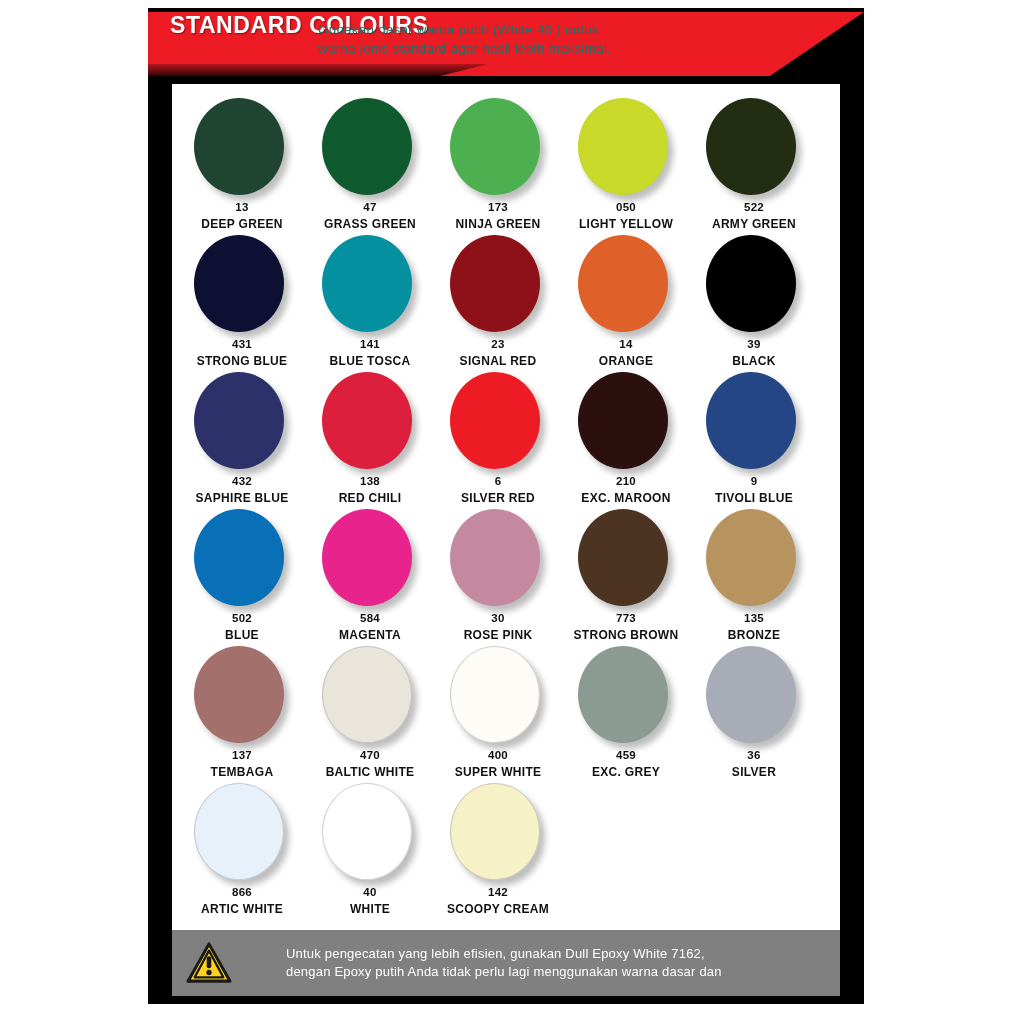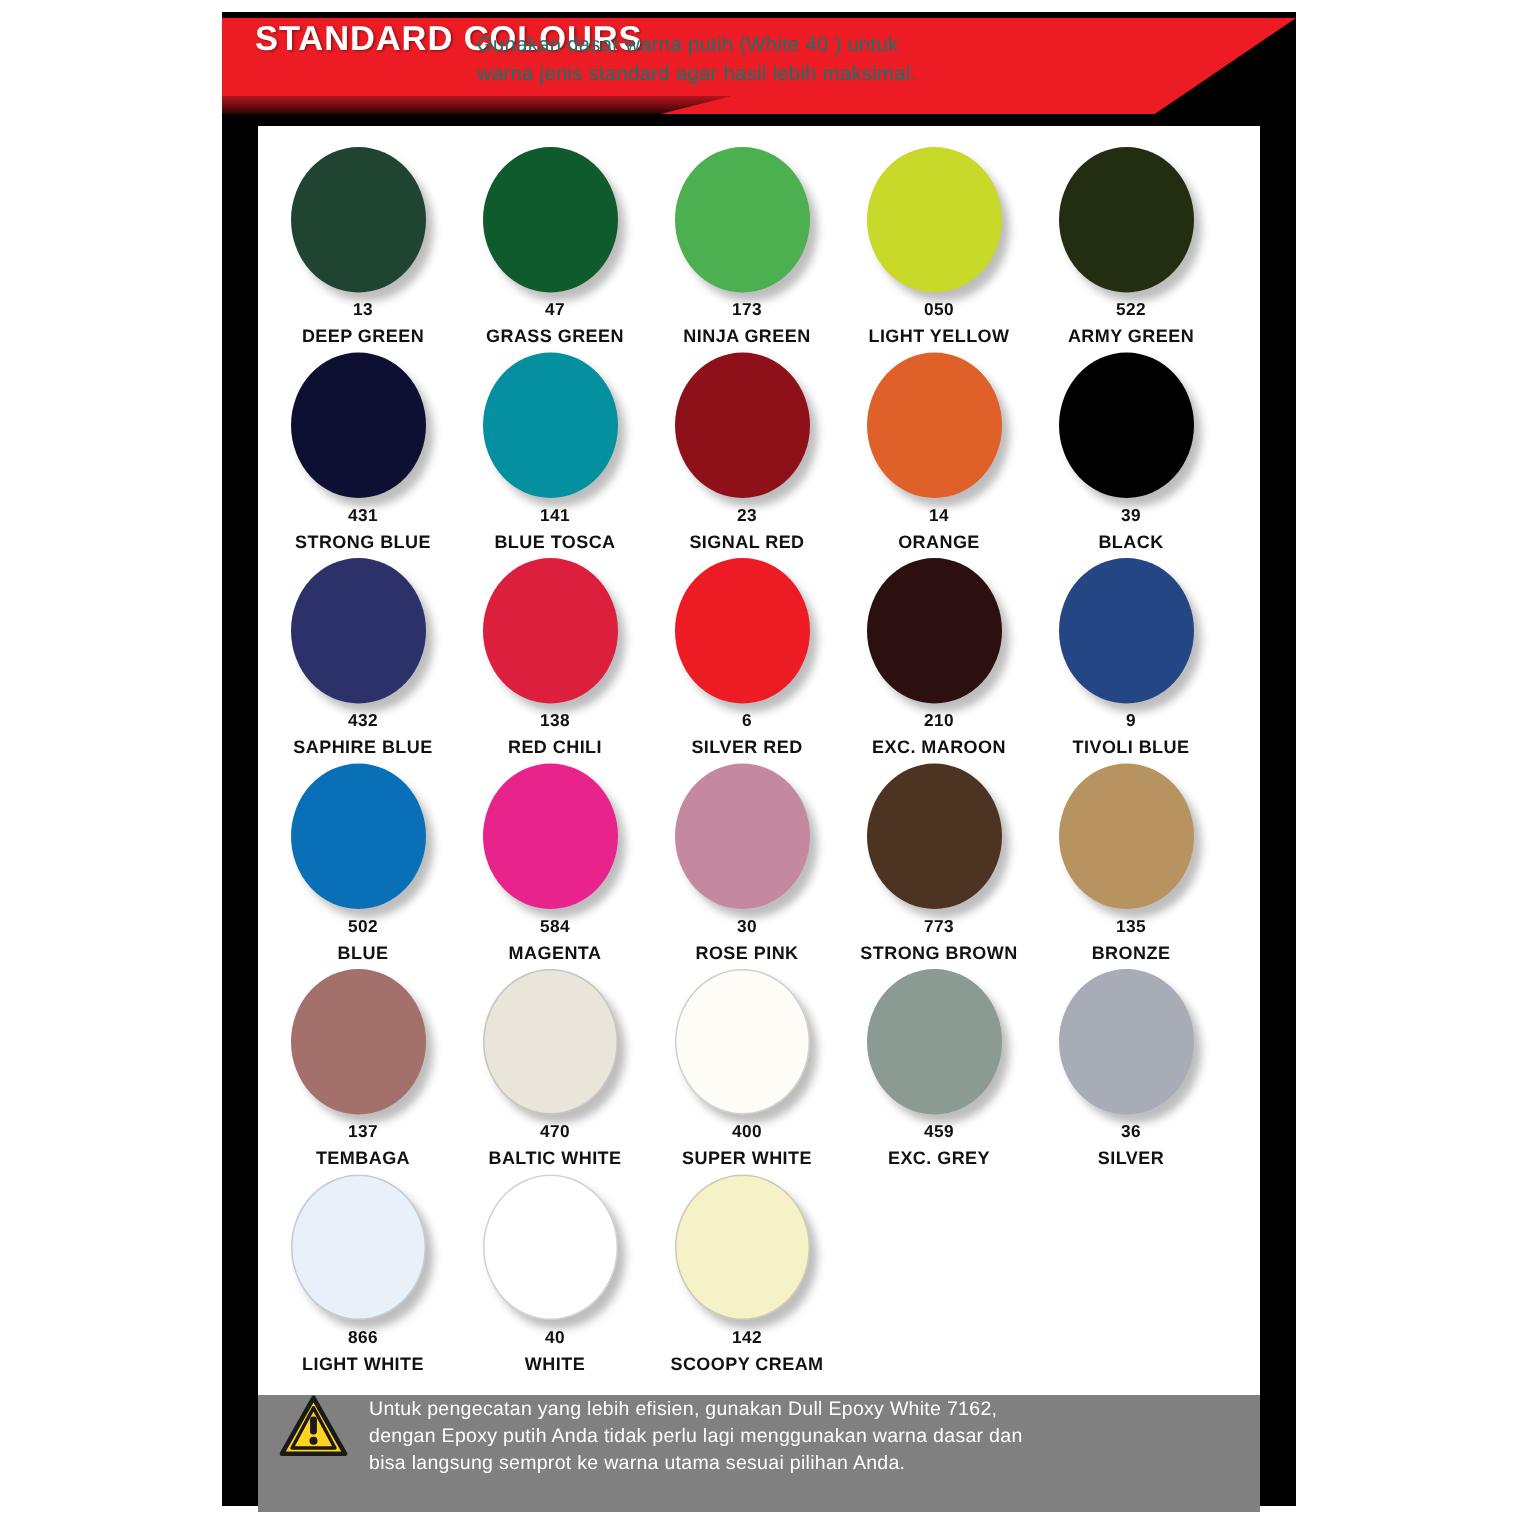--- a/index.html
+++ b/index.html
@@ -159,24 +159,25 @@
     letter-spacing: 0.3px;
     white-space: nowrap;
   }
 
   
   .notice {
     position: absolute;
     left: 172px;
     top: 930px;
     width: 668px;
-    height: 78px;
+    height: 66px;
     background: #808080;
     display: flex;
-    align-items: flex-start;
+    align-items: center;
+    gap: 40px;
   }
   .warn-icon {
     flex: 0 0 auto;
     margin-left: 14px;
     margin-right: 14px;
     width: 46px;
     height: 42px;
   }
   .notice-text {
     color: #ffffff;
@@ -406,21 +407,21 @@
           </div>
           <div class="code">36</div>
           <div class="name">SILVER</div>
         </div>
         <div class="cell">
           <div class="dot-wrap">
             <div class="dot-shadow"></div>
             <div class="dot hairline" style="background: rgb(232, 240, 250);"></div>
           </div>
           <div class="code">866</div>
-          <div class="name">LIGHT WHITE</div>
+          <div class="name">ARTIC WHITE</div>
         </div>
         <div class="cell">
           <div class="dot-wrap">
             <div class="dot-shadow"></div>
             <div class="dot hairline" style="background: rgb(255, 255, 255);"></div>
           </div>
           <div class="code">40</div>
           <div class="name">WHITE</div>
         </div>
         <div class="cell">
@@ -437,17 +438,16 @@
   <div class="notice">
     <svg class="warn-icon" viewBox="0 0 48 44">
       <path d="M24 2 L46 41 L2 41 Z" fill="#FFD21E" stroke="#1a1a1a" stroke-width="3.2" stroke-linejoin="round"></path>
       <path d="M24 9 L39 37 L9 37 Z" fill="none" stroke="#1a1a1a" stroke-width="2.4" stroke-linejoin="round"></path>
       <rect x="21.6" y="15" width="4.8" height="12.5" rx="2.2" fill="#1a1a1a"></rect>
       <circle cx="24" cy="32" r="2.8" fill="#1a1a1a"></circle>
     </svg>
     <div class="notice-text">
       <div>Untuk pengecatan yang lebih efisien, gunakan Dull Epoxy White 7162,</div>
       <div>dengan Epoxy putih Anda tidak perlu lagi menggunakan warna dasar dan</div>
-      <div>bisa langsung semprot ke warna utama sesuai pilihan Anda.</div>
     </div>
   </div>
 
 </div>
 
 </body></html>

